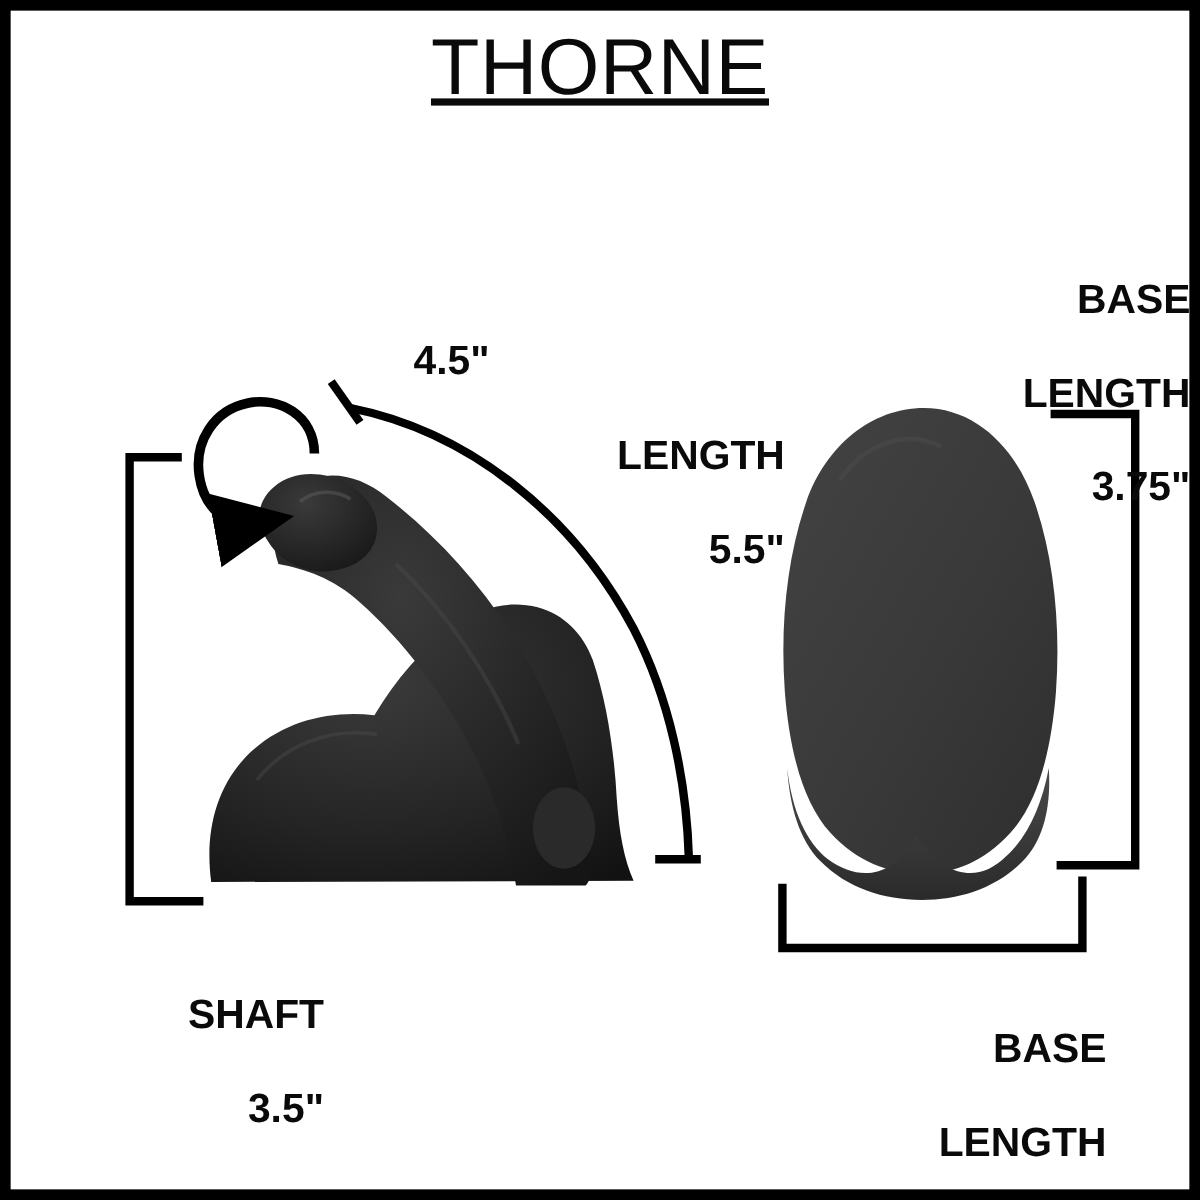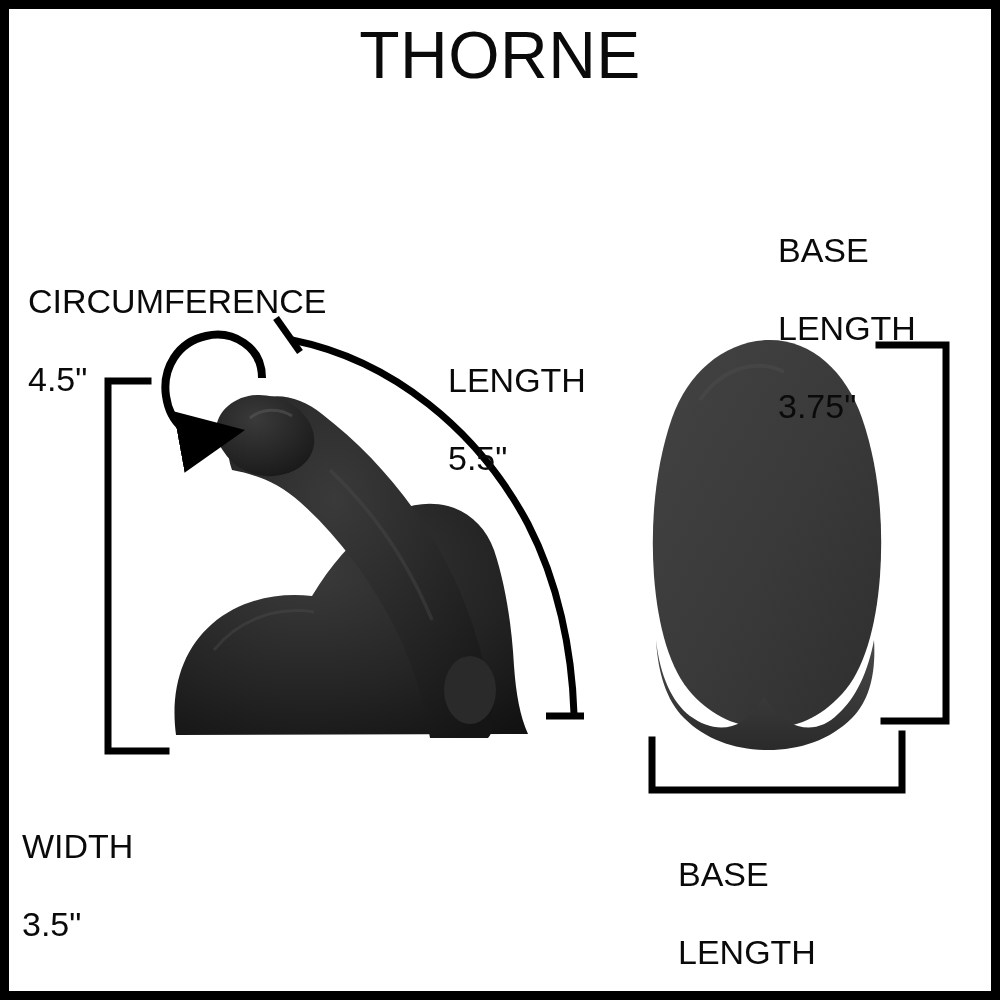--- a/index.html
+++ b/index.html
@@ -54,29 +54,30 @@
     width: 1000px;
     text-align: center;
     font-size: 66px;
     line-height: 78px;
     font-weight: 400;
     letter-spacing: 0.5px;
     color: #0a0a0a;
   }
   .title .ln {
     display: block;
+    text-decoration: underline;
   }
 
   
   .label {
     position: absolute;
-    text-align: left;
+    text-align: right;
     font-size: 34px;
     line-height: 39px;
-    font-weight: 400;
+    font-weight: 700;
     color: #0a0a0a;
     white-space: pre-line;
   }
   .label .val {
     display: block;
   }
   .label .nm {
     display: block;
   }
 
@@ -223,37 +224,36 @@
     <g>
       <path d="M879,345 L946,345 L946,721 L884,721" stroke="#000000" stroke-width="7" fill="none" stroke-linecap="square" stroke-linejoin="miter"></path>
     </g>
 
     <g>
       <path d="M652,740 L652,790 L902,790 L902,734" stroke="#000000" stroke-width="7" fill="none" stroke-linecap="square" stroke-linejoin="miter"></path>
     </g>
   </svg>
 
   <div class="label" id="label-circumference">
-    <span class="nm">CIRCUMFERENCE</span>
     <span class="val">4.5"</span>
   </div>
 
   <div class="label" id="label-shaft">
     <span class="nm">LENGTH</span>
     <span class="val">5.5"</span>
   </div>
 
   <div class="label" id="label-base-length">
     <span class="nm">BASE</span>
     <span class="nm">LENGTH</span>
     <span class="val">3.75"</span>
   </div>
 
   <div class="label" id="label-height">
-    <span class="nm">WIDTH</span>
+    <span class="nm">SHAFT</span>
     <span class="val">3.5"</span>
   </div>
 
   <div class="label" id="label-base-width">
     <span class="nm">BASE</span>
     <span class="nm">LENGTH</span>
     
   </div>
 
 </div>

